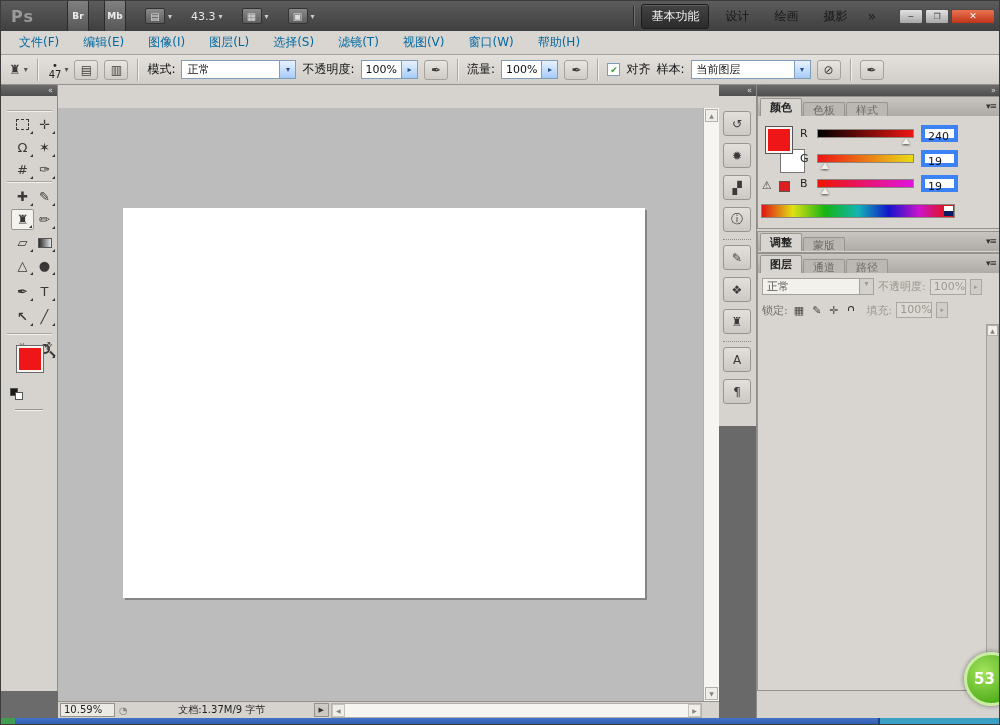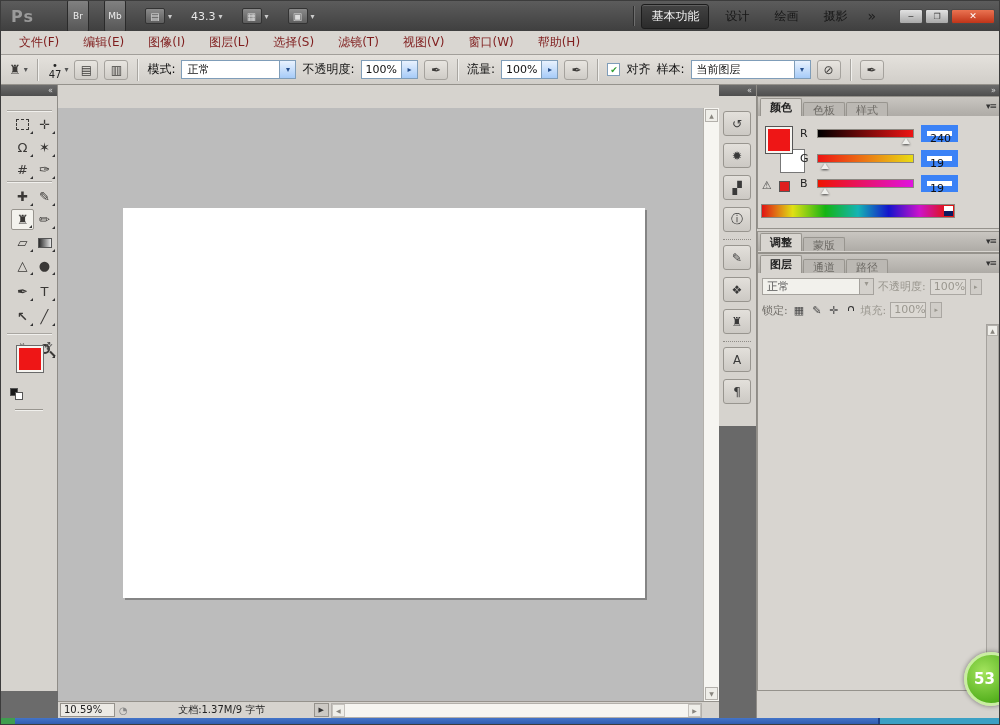--- a/index.html
+++ b/index.html
@@ -1,36 +1,36 @@
 <!DOCTYPE html>
 <html><head>
 <meta charset="utf-8">
 <style>
 *{margin:0;padding:0;box-sizing:border-box}
 body{background:#777;font-family:"DejaVu Sans","Liberation Sans",sans-serif}
 .app{position:relative;width:1000px;height:725px;background:#d6d3ce;overflow:hidden;font-size:12px;color:#111;border:1px solid #3c3c3c}
 
 .titlebar{position:absolute;left:0;top:0;width:1000px;height:30px;background:linear-gradient(#5c5c5c,#3f3f3f);display:flex;align-items:center;gap:7px;padding:0 6px;color:#ddd}
 .pslogo{color:#9a9a9a;font-weight:bold;font-size:16px;letter-spacing:1px;margin:0 18px 0 4px}
-.mini-app{width:22px;height:34px;background:linear-gradient(#828282,#555);border:1px solid #2a2a2a;border-radius:3px;font-size:9px;font-weight:normal;color:#eee;display:flex;align-items:center;justify-content:center;margin-left:8px}
+.mini-app{width:22px;height:34px;background:linear-gradient(#828282,#555);border:1px solid #2a2a2a;border-radius:3px;font-size:9px;font-weight:bold;color:#eee;display:flex;align-items:center;justify-content:center;margin-left:8px}
 .tb-group{display:flex;align-items:center;gap:3px;margin-left:12px;cursor:default}
 .tb-ico{width:20px;height:16px;background:linear-gradient(#8a8a8a,#5e5e5e);border:1px solid #333;border-radius:2px;color:#ddd;font-size:10px;display:flex;align-items:center;justify-content:center}
 .caret{color:#ccc;font-size:8px}
 .zoomtext{font-size:11px;color:#e8e8e8}
 .spacer{flex:1}
 .tb-sep{width:1px;height:20px;background:#2e2e2e;box-shadow:1px 0 0 #6e6e6e}
 .ws{font-weight:normal;color:#161616;padding:3px 9px;font-size:12px}
 .ws.active{background:linear-gradient(#434343,#2b2b2b);border:1px solid #1c1c1c;border-radius:3px;color:#f2f2f2;box-shadow:inset 0 1px 0 #606060}
 .ws.more{color:#1d1d1d;font-size:14px;padding:0 4px}
 .winctrl{display:flex;gap:2px;margin-left:12px}
 .winbtn{width:24px;height:15px;border:1px solid #4a4a4a;border-radius:2px;background:linear-gradient(#e2e2e2,#a8a8a8);display:flex;align-items:center;justify-content:center;font-size:8px;color:#333}
 .winbtn.close{width:44px;background:linear-gradient(#ea7352,#c03418);color:#fff;font-weight:bold;font-size:9px}
 
 .menubar{position:absolute;top:30px;left:0;width:1000px;height:24px;background:#d9d6d1;border-bottom:1px solid #a29f9a;display:flex;align-items:center;padding-left:6px}
-.menu-item{padding:3px 12px;font-size:12px;color:#7f1d1d}
+.menu-item{padding:3px 12px;font-size:12px;color:#0369a1}
 
 .optionsbar{position:absolute;top:54px;left:0;width:1000px;height:30px;background:linear-gradient(#e4e1dc,#d1cec9);border-bottom:1px solid #95928c;display:flex;align-items:center;gap:6px;padding-left:8px;font-size:12px}
 .vsep{width:1px;height:22px;background:#a9a6a1;box-shadow:1px 0 0 #f1f0ed;margin:0 3px}
 .opt-ico{font-size:13px;color:#3e3c3a}
 .opt-btn{width:24px;height:20px;border:1px solid #a5a29d;border-radius:3px;background:linear-gradient(#e8e5e0,#cfccc7);display:flex;align-items:center;justify-content:center;font-size:12px;color:#3e3c3a}
 .bp{display:flex;flex-direction:column;align-items:center;line-height:9px;font-size:10px;color:#222}
 .ddbox{height:19px;background:#fff;border:1px solid #7f9db9;display:flex;align-items:center;justify-content:space-between;padding-left:5px;font-size:11px}
 .ddarrow{width:16px;height:17px;background:linear-gradient(#e9f2fe,#a6cbf8);border-left:1px solid #7f9db9;color:#27508e;font-size:8px;display:flex;align-items:center;justify-content:center}
 .spinbox{height:19px;background:#fff;border:1px solid #7f9db9;display:flex;align-items:center}
 .spinval{padding:0 4px;font-size:11px}
@@ -86,21 +86,21 @@
 .pmenu{position:absolute;right:5px;top:4px;font-size:9px;color:#333;letter-spacing:-1px}
 .fg2{position:absolute;left:8px;top:30px;width:26px;height:26px;background:#ee1616;border:2px solid #f6f5f1;outline:1px solid #555;z-index:2}
 .bg2{position:absolute;left:22px;top:52px;width:25px;height:24px;background:#fff;border:1px solid #777}
 .chrow{position:absolute;left:42px;height:16px;display:flex;align-items:center;gap:7px}
 .chlabel{width:10px;font-size:11px;color:#222}
 .slider{position:relative;width:97px;height:9px;border:1px solid #8a8780}
 .slider.r{background:linear-gradient(90deg,#000,#ee1414)}
 .slider.g{background:linear-gradient(90deg,#ee1414,#e8dc14)}
 .slider.b{background:linear-gradient(90deg,#ee1400,#e014e0)}
 .handle{position:absolute;top:8px;width:0;height:0;border-left:4px solid transparent;border-right:4px solid transparent;border-bottom:6px solid #efefec;filter:drop-shadow(0 1px 1px #444)}
-.chval{width:37px;height:17px;background:#fff;border:6px solid #3b82f6;font-size:11px;padding:1px 3px;color:#111}
+.chval{width:37px;height:17px;background:#fff;border:4px solid #3b82f6;font-size:11px;padding:1px 3px;color:#111}
 .gamut{position:absolute;left:4px;top:82px;font-size:11px;color:#4a4a4a}
 .gamutswatch{position:absolute;left:21px;top:84px;width:11px;height:11px;background:#de1f1f;border:1px solid #555}
 .spectrum{position:absolute;left:3px;top:107px;width:194px;height:14px;border:1px solid #8a8780;background:linear-gradient(90deg,#e01414,#e0e014 16%,#14b414 33%,#14b4b4 50%,#1414cc 66%,#cc14cc 82%,#e01414 96%)}
 .spec-w{position:absolute;right:1px;top:1px;width:9px;height:5px;background:#fff}
 .spec-b{position:absolute;right:1px;bottom:1px;width:9px;height:5px;background:#0a1a60}
 .lrow{position:absolute;left:4px;display:flex;align-items:center;gap:4px;font-size:11px}
 .dd-dis{width:112px;height:17px;background:#f2f1ec;border:1px solid #a5a29d;display:flex;align-items:center;justify-content:space-between;padding-left:4px;color:#555}
 .dd-dis .arr{width:14px;height:15px;background:#d4d1cc;border-left:1px solid #a5a29d;color:#9a978f;font-size:8px;text-align:center}
 .dislabel{color:#9a978f}
 .disbox{width:36px;height:16px;background:#dcd9d4;border:1px solid #aaa7a2;color:#9a978f;font-size:11px;padding:0 3px}
@@ -447,21 +447,21 @@
         <span class="dislabel">不透明度:</span>
         <span class="disbox">100%</span>
         <span class="disarr">▸</span>
       </div>
       <div class="lrow" style="top:48px">
         <span class="dislabel" style="color:#6e6b66">锁定:</span>
         <span class="lockico">▦</span>
         <span class="lockico">✎</span>
         <span class="lockico">✛</span>
         <span class="lockico"><span class="padlock"></span></span>
-        <span class="dislabel" style="margin-left:8px">填充:</span>
+        <span class="dislabel" style="margin-left:14px">填充:</span>
         <span class="disbox">100%</span>
         <span class="disarr">▸</span>
       </div>
       <div class="lscroll">
         <span class="sarr" style="top:0">
             <span>▲</span>
           </span>
         <span class="sarr" style="bottom:0">
             <span>▼</span>
           </span>

